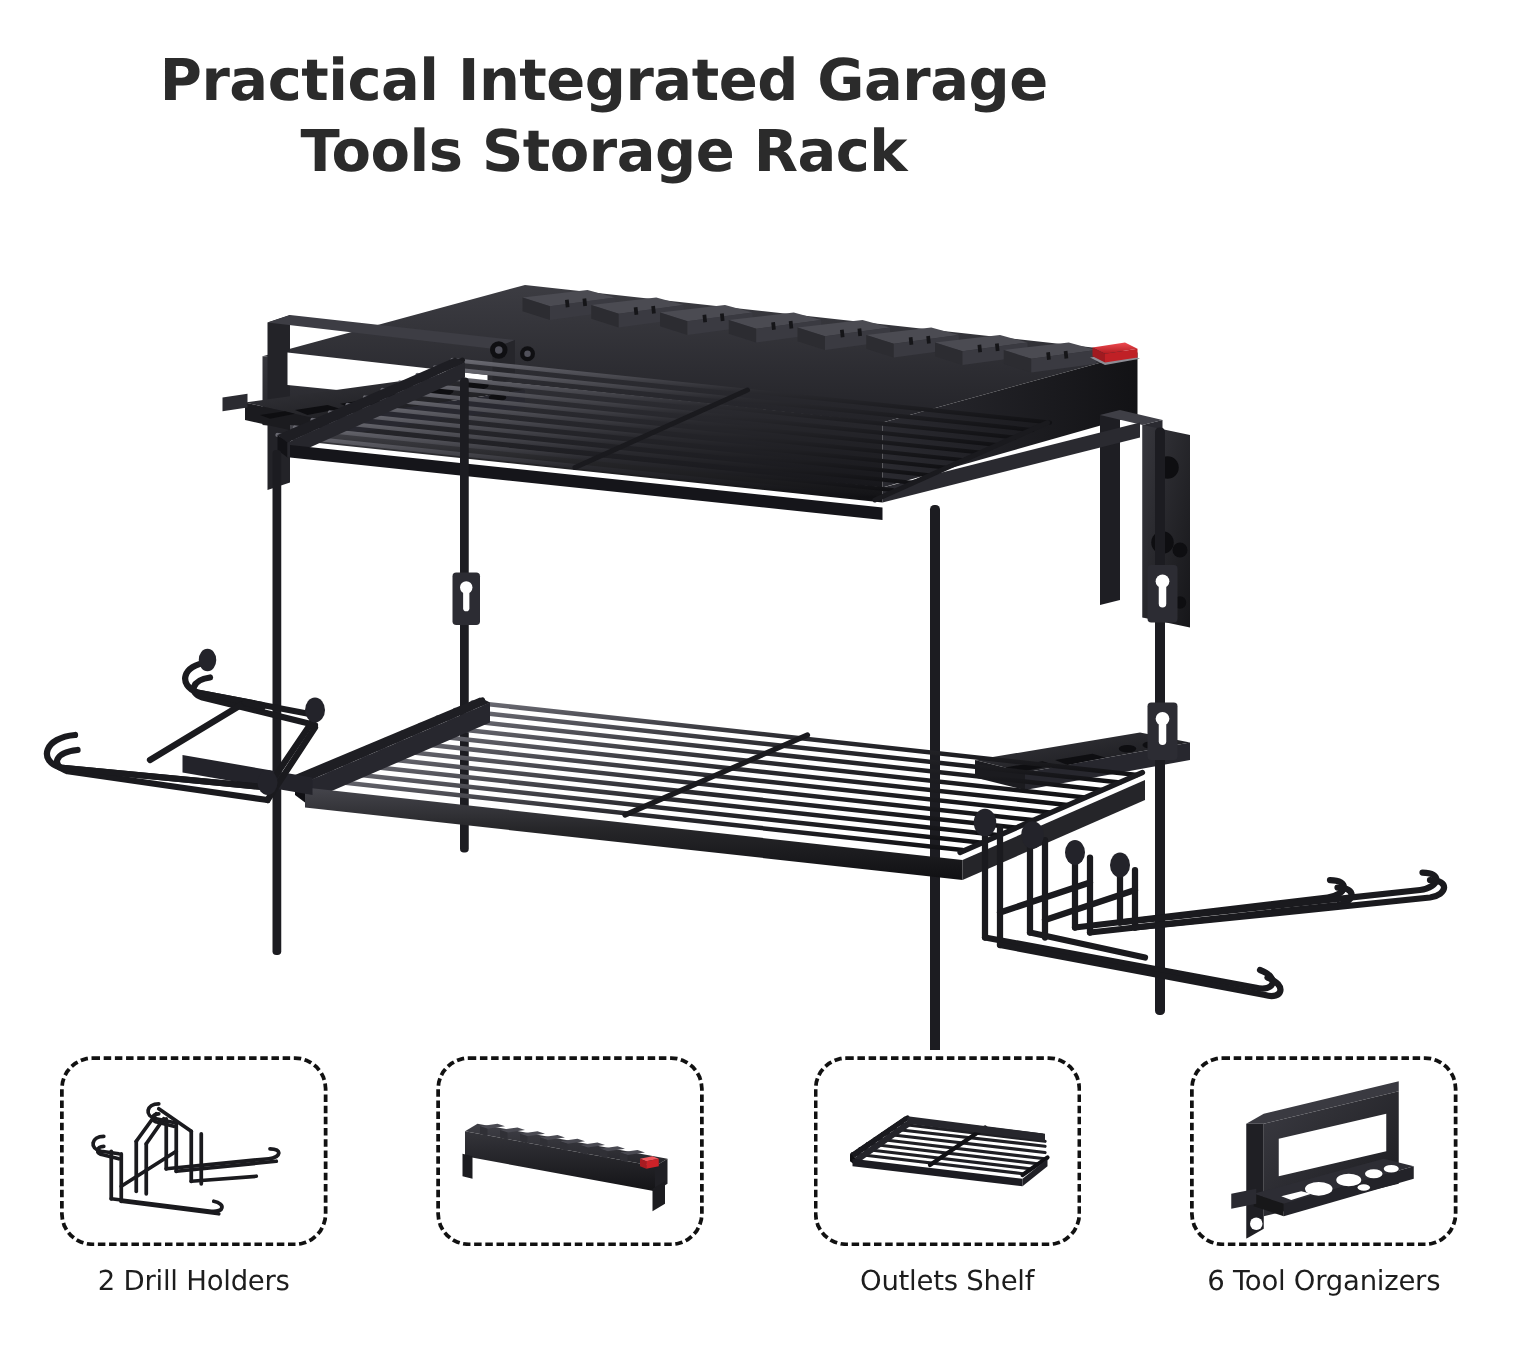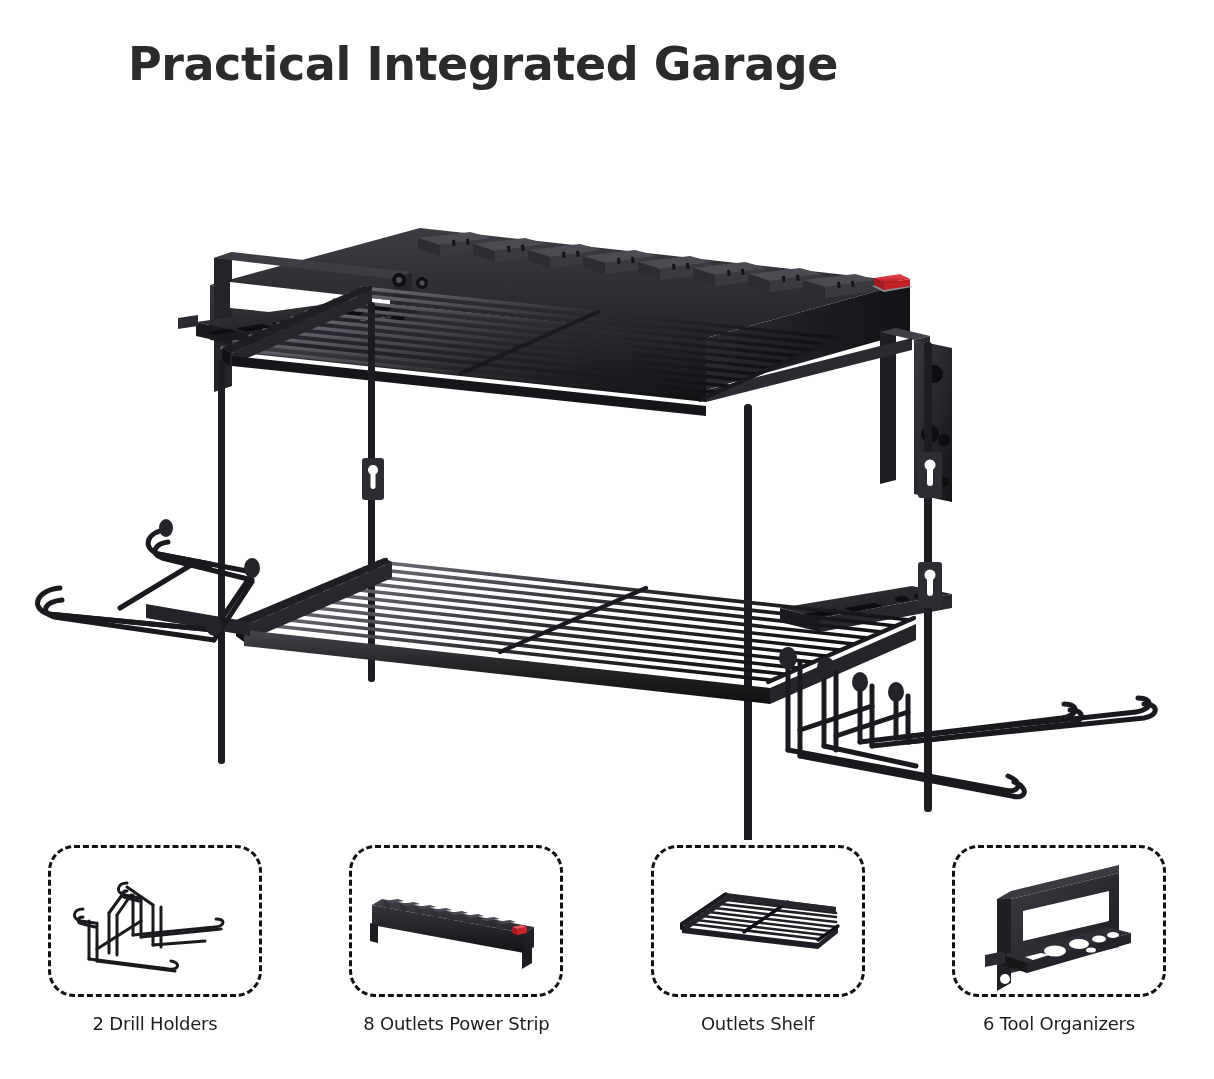--- a/index.html
+++ b/index.html
@@ -60,35 +60,36 @@
     border-radius: 26px;
     background: #ffffff;
     display: flex;
     align-items: center;
     justify-content: center;
     overflow: visible;
   }
   .feature-box svg { display: block; }
   .feature-label {
     margin-top: 16px;
-    font-size: 18px;
+    font-size: 22px;
     color: #1d1d1d;
     font-family: "DejaVu Sans", sans-serif;
     font-weight: 400;
     white-space: nowrap;
     letter-spacing: -0.2px;
   }
 </style>
 </head>
 <body>
 
 <div id="page">
 
   <div class="title-block">
     <span class="title-line">Practical Integrated Garage</span>
+    <span class="title-line">Tools Storage Rack</span>
   </div>
 
   <div class="hero">
     <svg viewBox="0 0 1214 650" xmlns="http://www.w3.org/2000/svg">
       <defs>
         <linearGradient id="gTopFace" x1="0" y1="0" x2="0" y2="1">
           <stop offset="0" stop-color="#3c3c42"></stop>
           <stop offset="1" stop-color="#232328"></stop>
         </linearGradient>
         <linearGradient id="gFrontFace" x1="0" y1="0" x2="0" y2="1">
@@ -463,21 +464,20 @@
             <polygon points="148,66 158,64 163,66 153,68" fill="#f0575c"></polygon>
             <polygon points="148,66 153,68 153,74 148,72" fill="#a81b21"></polygon>
             <polygon points="153,68 163,66 163,72 153,74" fill="#cc2228"></polygon>
           </g>
 
           <polygon points="6,62 14,64 14,82 6,80" fill="#1c1c20"></polygon>
 
           <polygon points="158,90 168,84 168,102 158,108" fill="#1c1c20"></polygon>
         </svg>
       </div>
-      <div class="feature-label">8 Outlets Power Strip</div>
     </div>
 
     <div class="feature">
       <div class="feature-box">
         <svg width="180" height="120" viewBox="0 0 180 120">
 
           <g stroke="#1f1f24" stroke-width="2.6" stroke-linecap="round">
             <line x1="14" y1="62" x2="150" y2="78"></line>
             <line x1="20" y1="58" x2="156" y2="74"></line>
             <line x1="26" y1="54" x2="162" y2="70"></line>

